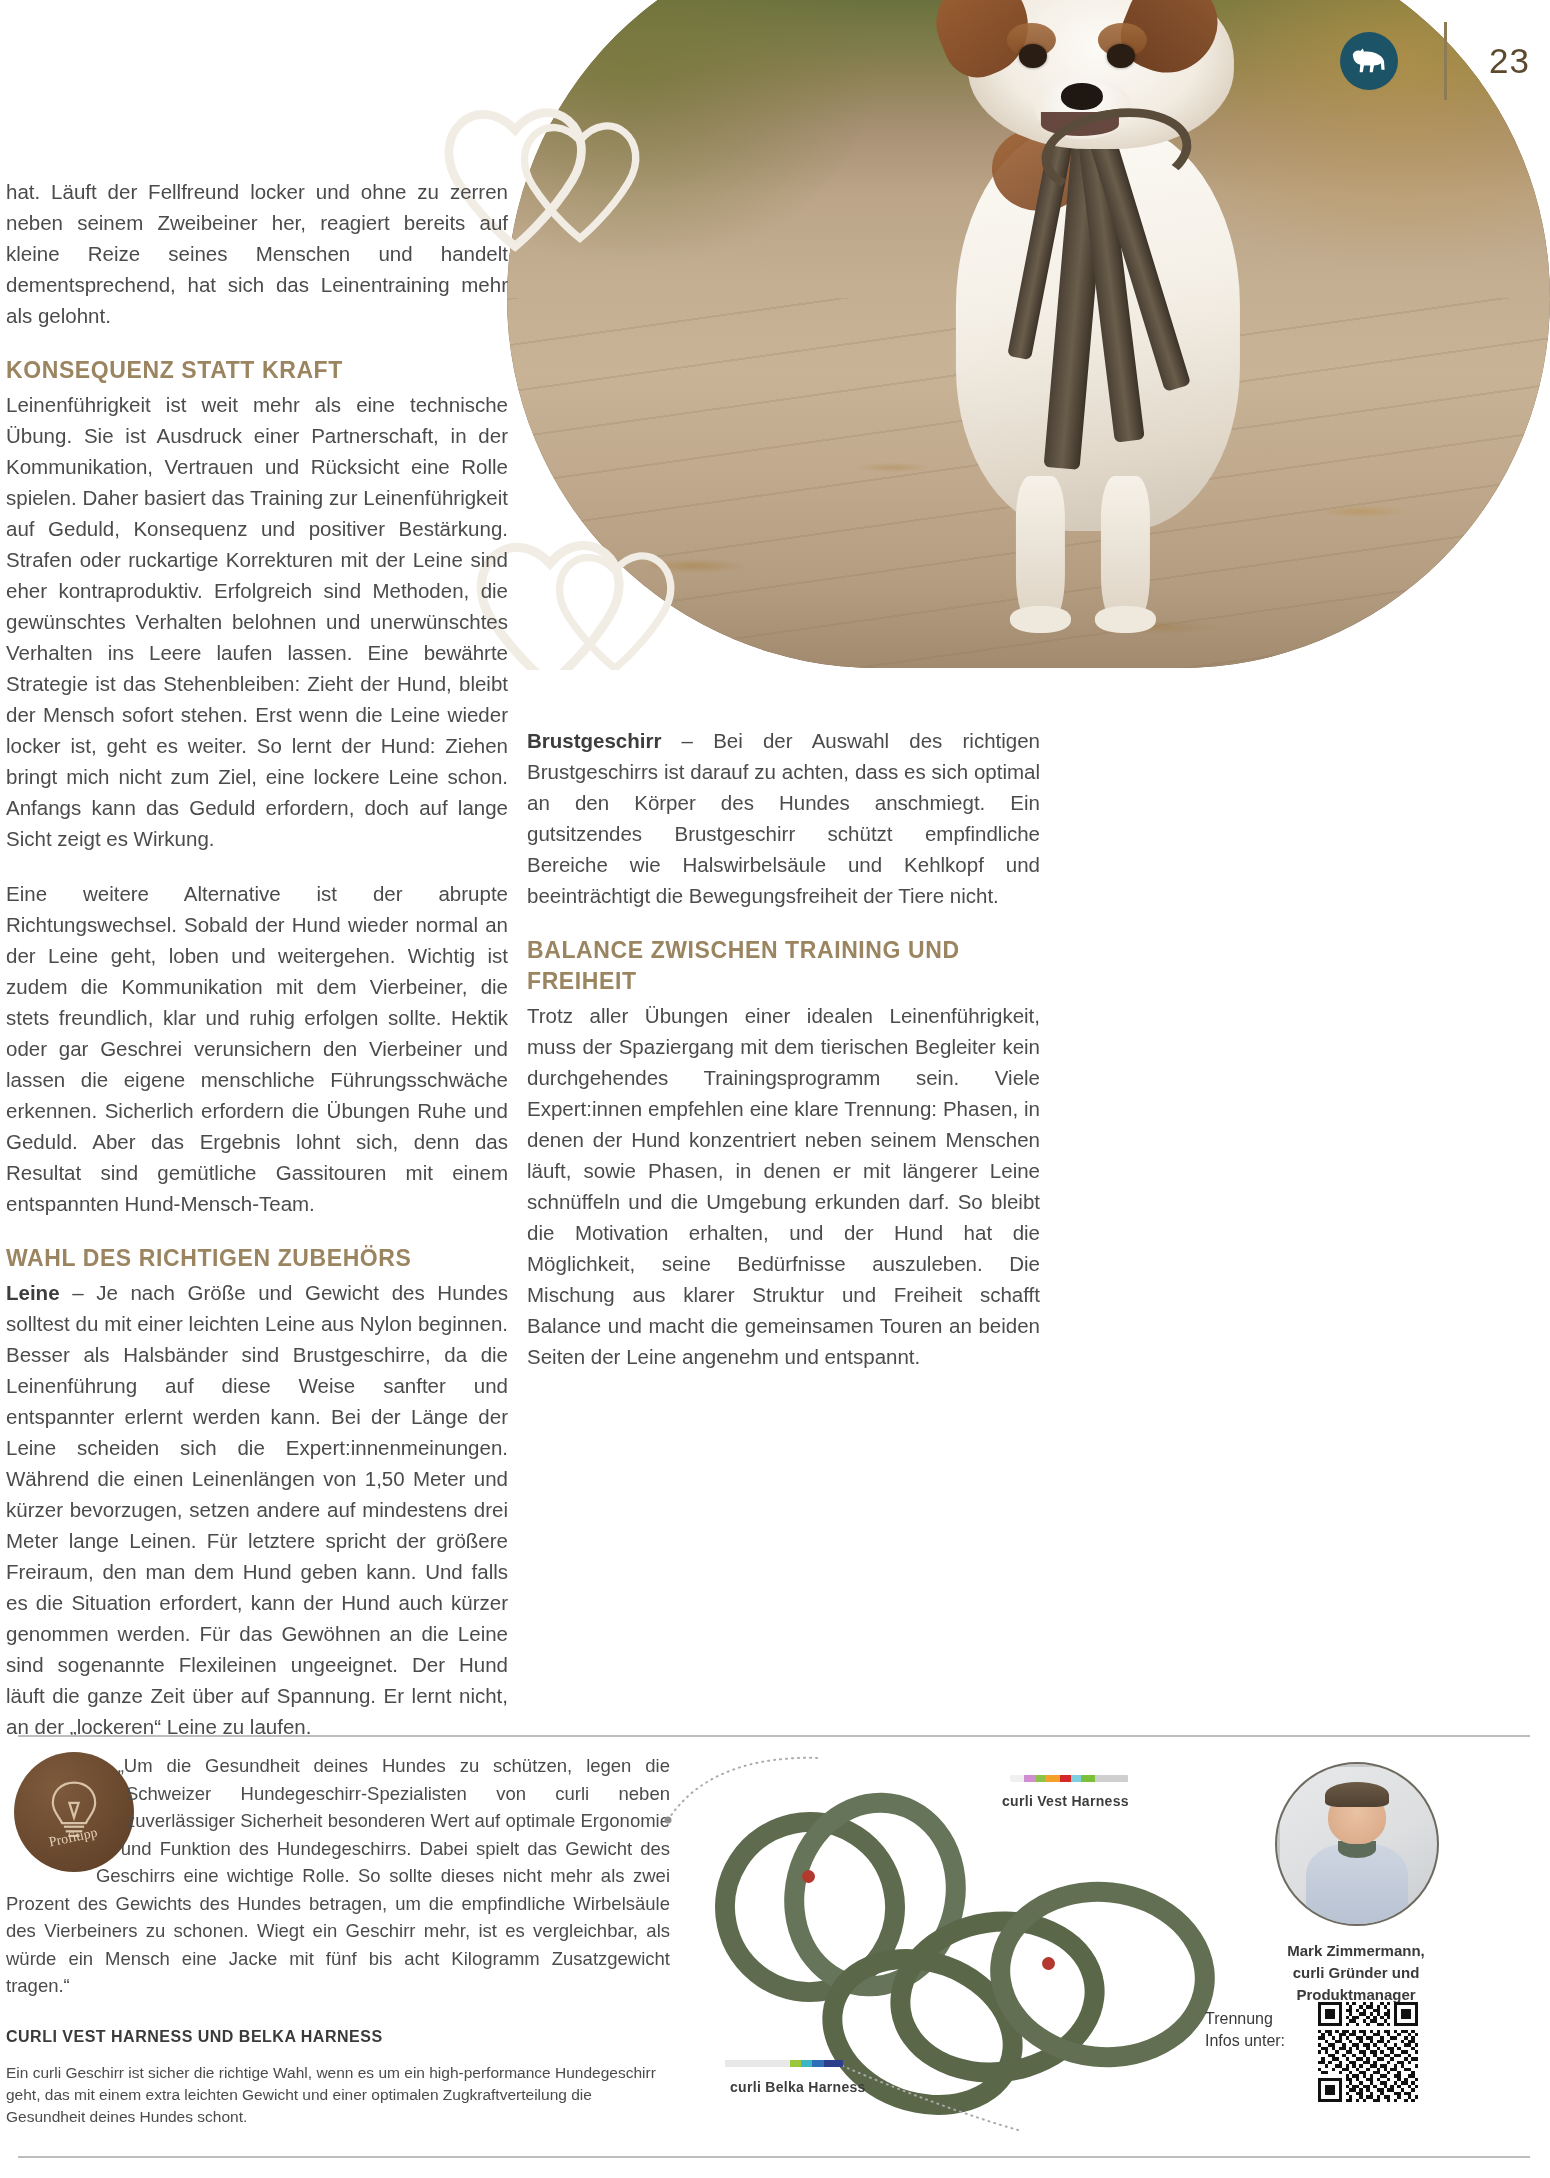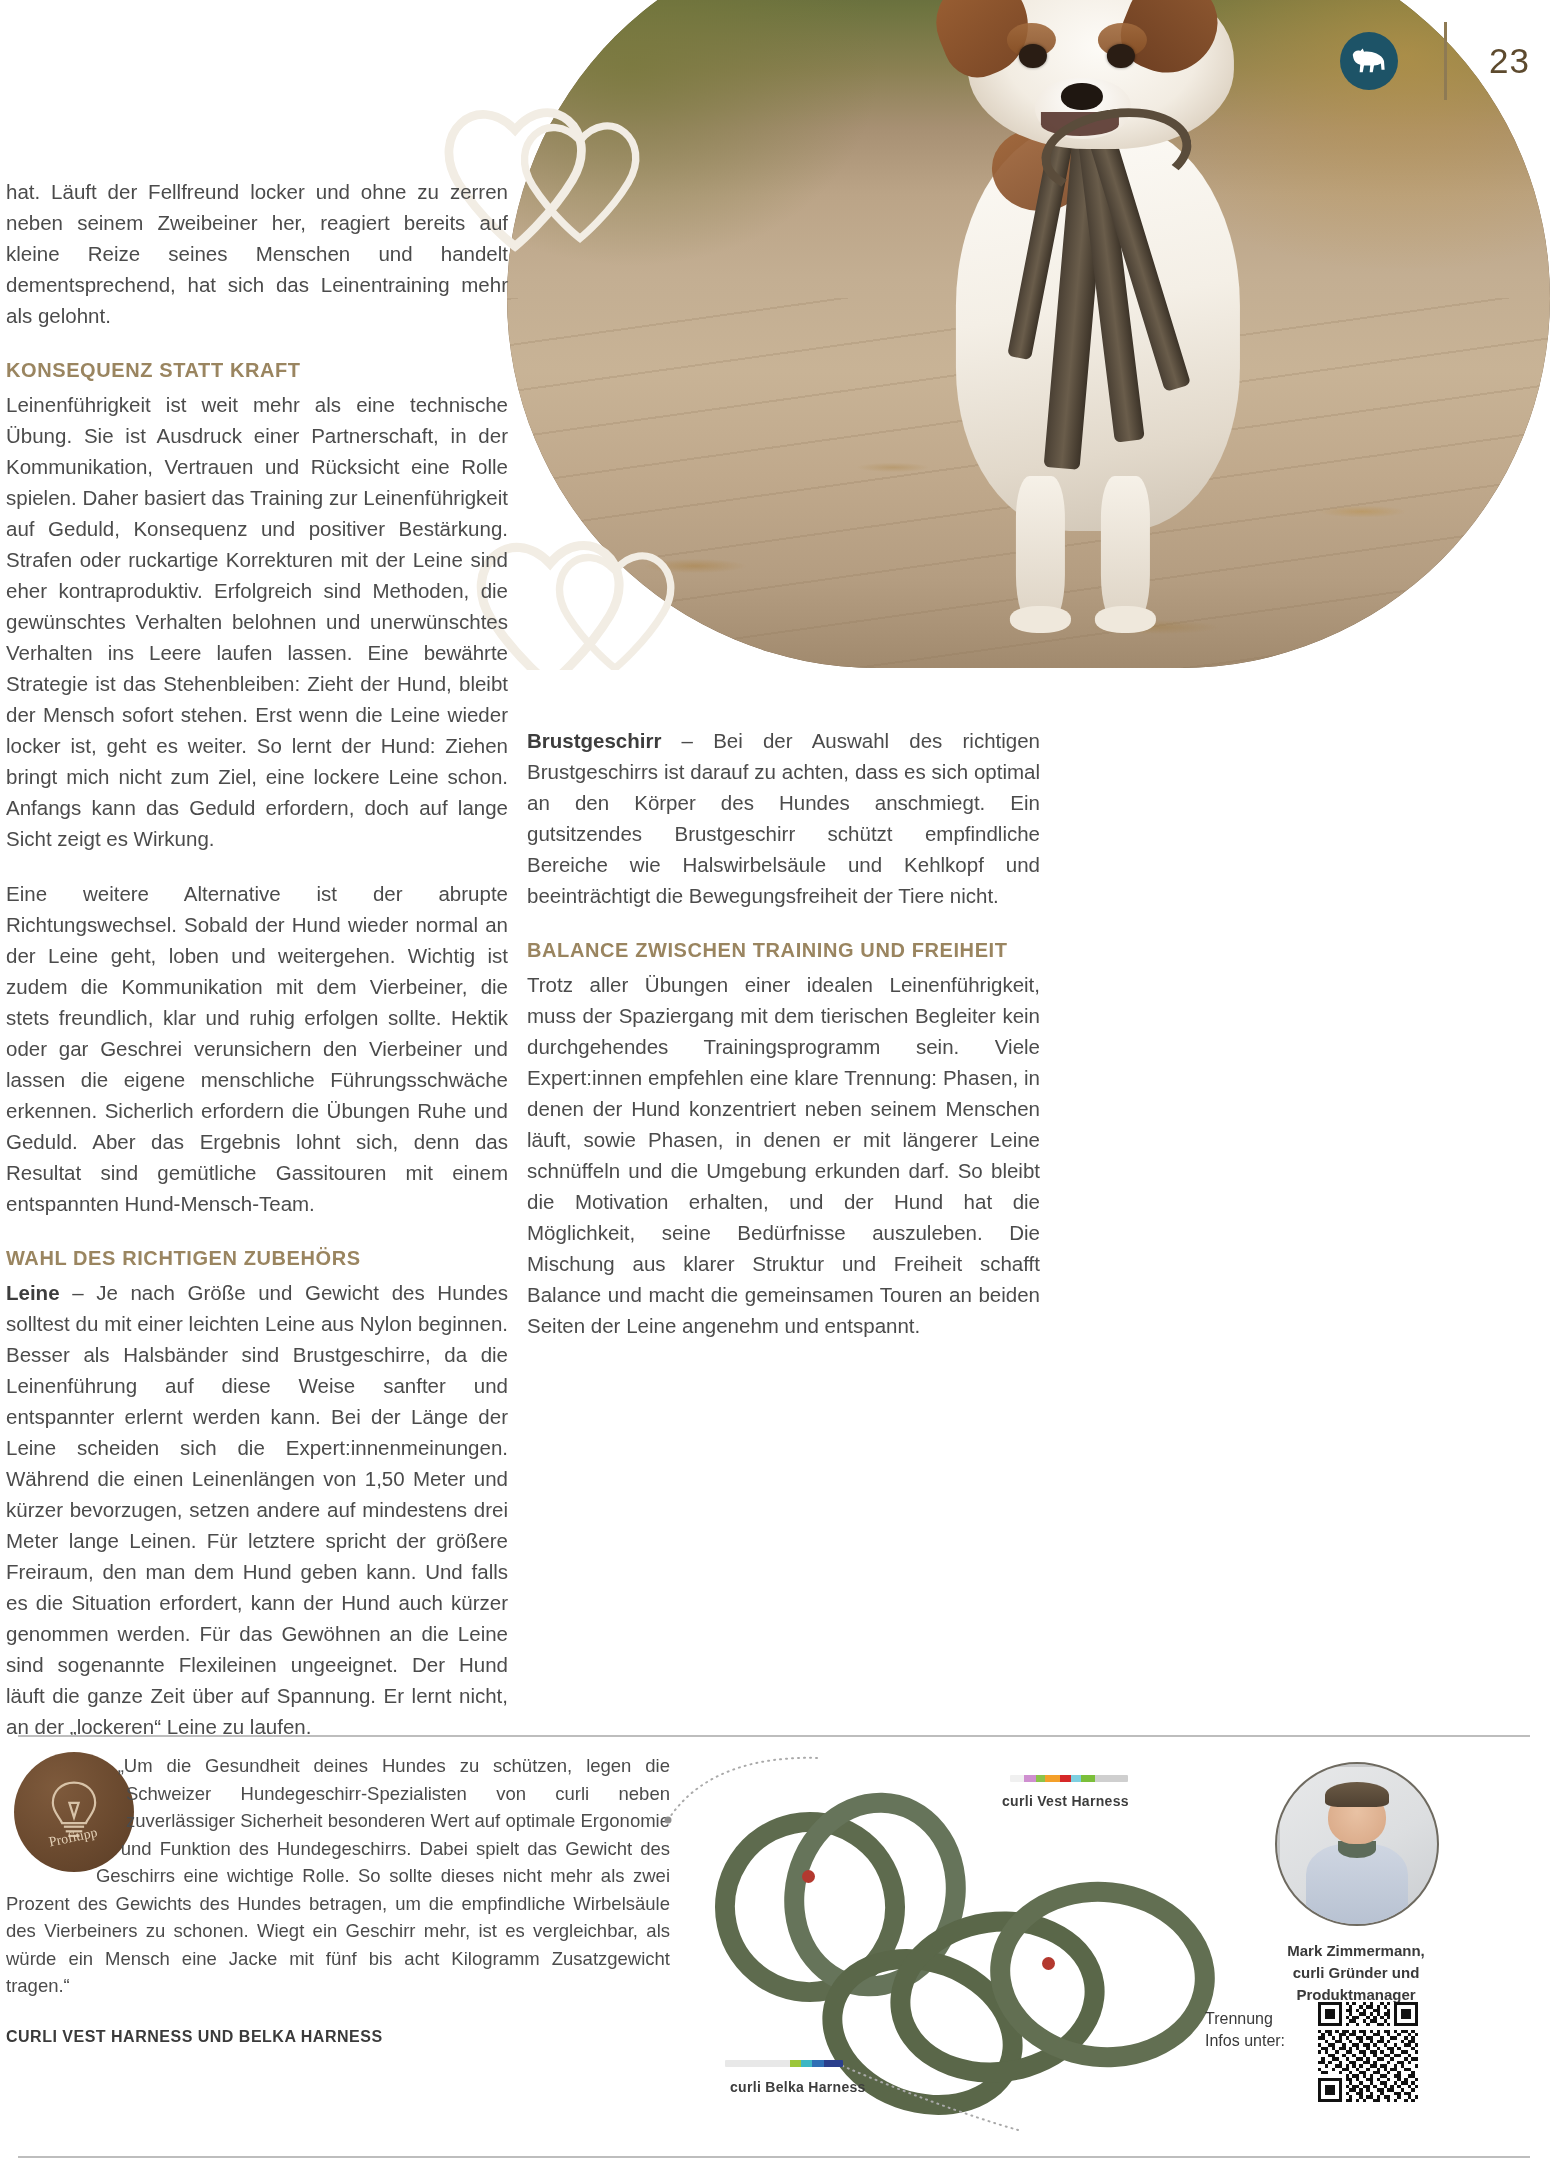--- a/index.html
+++ b/index.html
@@ -115,21 +115,21 @@
     width:58px;height:58px;border-radius:50%;background:#1d5367;
     display:flex;align-items:center;justify-content:center;
   }
   .hdr-rule{width:3px;height:78px;background:#8e7a54;margin:0 34px 0 38px;}
   .pagenum{font-size:35px;color:#5d4a2e;letter-spacing:1px;font-family:"Liberation Sans",sans-serif;}
 
   
   .col{position:absolute;font-size:20.5px;line-height:31px;color:#4b4b4b;text-align:justify;}
   .col p{margin:0 0 24px 0;}
   .h-sec{
-    font-size:20px;font-weight:bold;letter-spacing:.6px;color:#9a8560;
+    font-size:23px;font-weight:bold;letter-spacing:.6px;color:#9a8560;
     margin:0 0 3px 0;text-transform:uppercase;text-align:left;
   }
   .lead{font-weight:bold;color:#3d3d3d;}
 
   #col-left{left:6px;top:152px;width:502px;margin-top:24px;}
 
   
   #col-r2{left:527px;top:725px;width:513px;}
 
   
@@ -300,20 +300,21 @@
       <text x="50" y="82" font-family="Liberation Serif, serif" font-size="15" fill="#e3d0b6" text-anchor="middle" transform="rotate(-12 50 82)">Profitipp</text>
     </svg>
   </div>
 
   <div class="tipbox">
     <div class="indent"></div>
     <span>„Um die Gesundheit deines Hundes zu schützen, legen die Schweizer Hundegeschirr-Spezialisten von curli neben zuverlässiger Sicherheit besonderen Wert auf optimale Ergonomie und Funktion des Hundegeschirrs. Dabei spielt das Gewicht des Geschirrs eine wichtige Rolle. So sollte dieses nicht mehr als zwei Prozent des Gewichts des Hundes betragen, um die empfindliche Wirbelsäule des Vierbeiners zu schonen. Wiegt ein Geschirr mehr, ist es vergleichbar, als würde ein Mensch eine Jacke mit fünf bis acht Kilogramm Zusatzgewicht tragen.“</span>
   </div>
 
   <div class="tip-head">CURLI VEST HARNESS UND BELKA HARNESS</div>
+  <div class="tip-sub">Ein curli Geschirr ist sicher die richtige Wahl, wenn es um ein high-performance Hundegeschirr geht, das mit einem extra leichten Gewicht und einer optimalen Zugkraftverteilung die Gesundheit deines Hundes schont.</div>
 
   <div class="prod-area">
     <div class="harness hx1"></div>
     <div class="harness hx2"></div>
     <div class="harness hx5"></div>
     <div class="harness hx3"></div>
     <div class="harness hx4"></div>
     <div class="dot-red" style="left:112px;top:118px;"></div>
     <div class="dot-red" style="left:352px;top:205px;"></div>
   </div>

